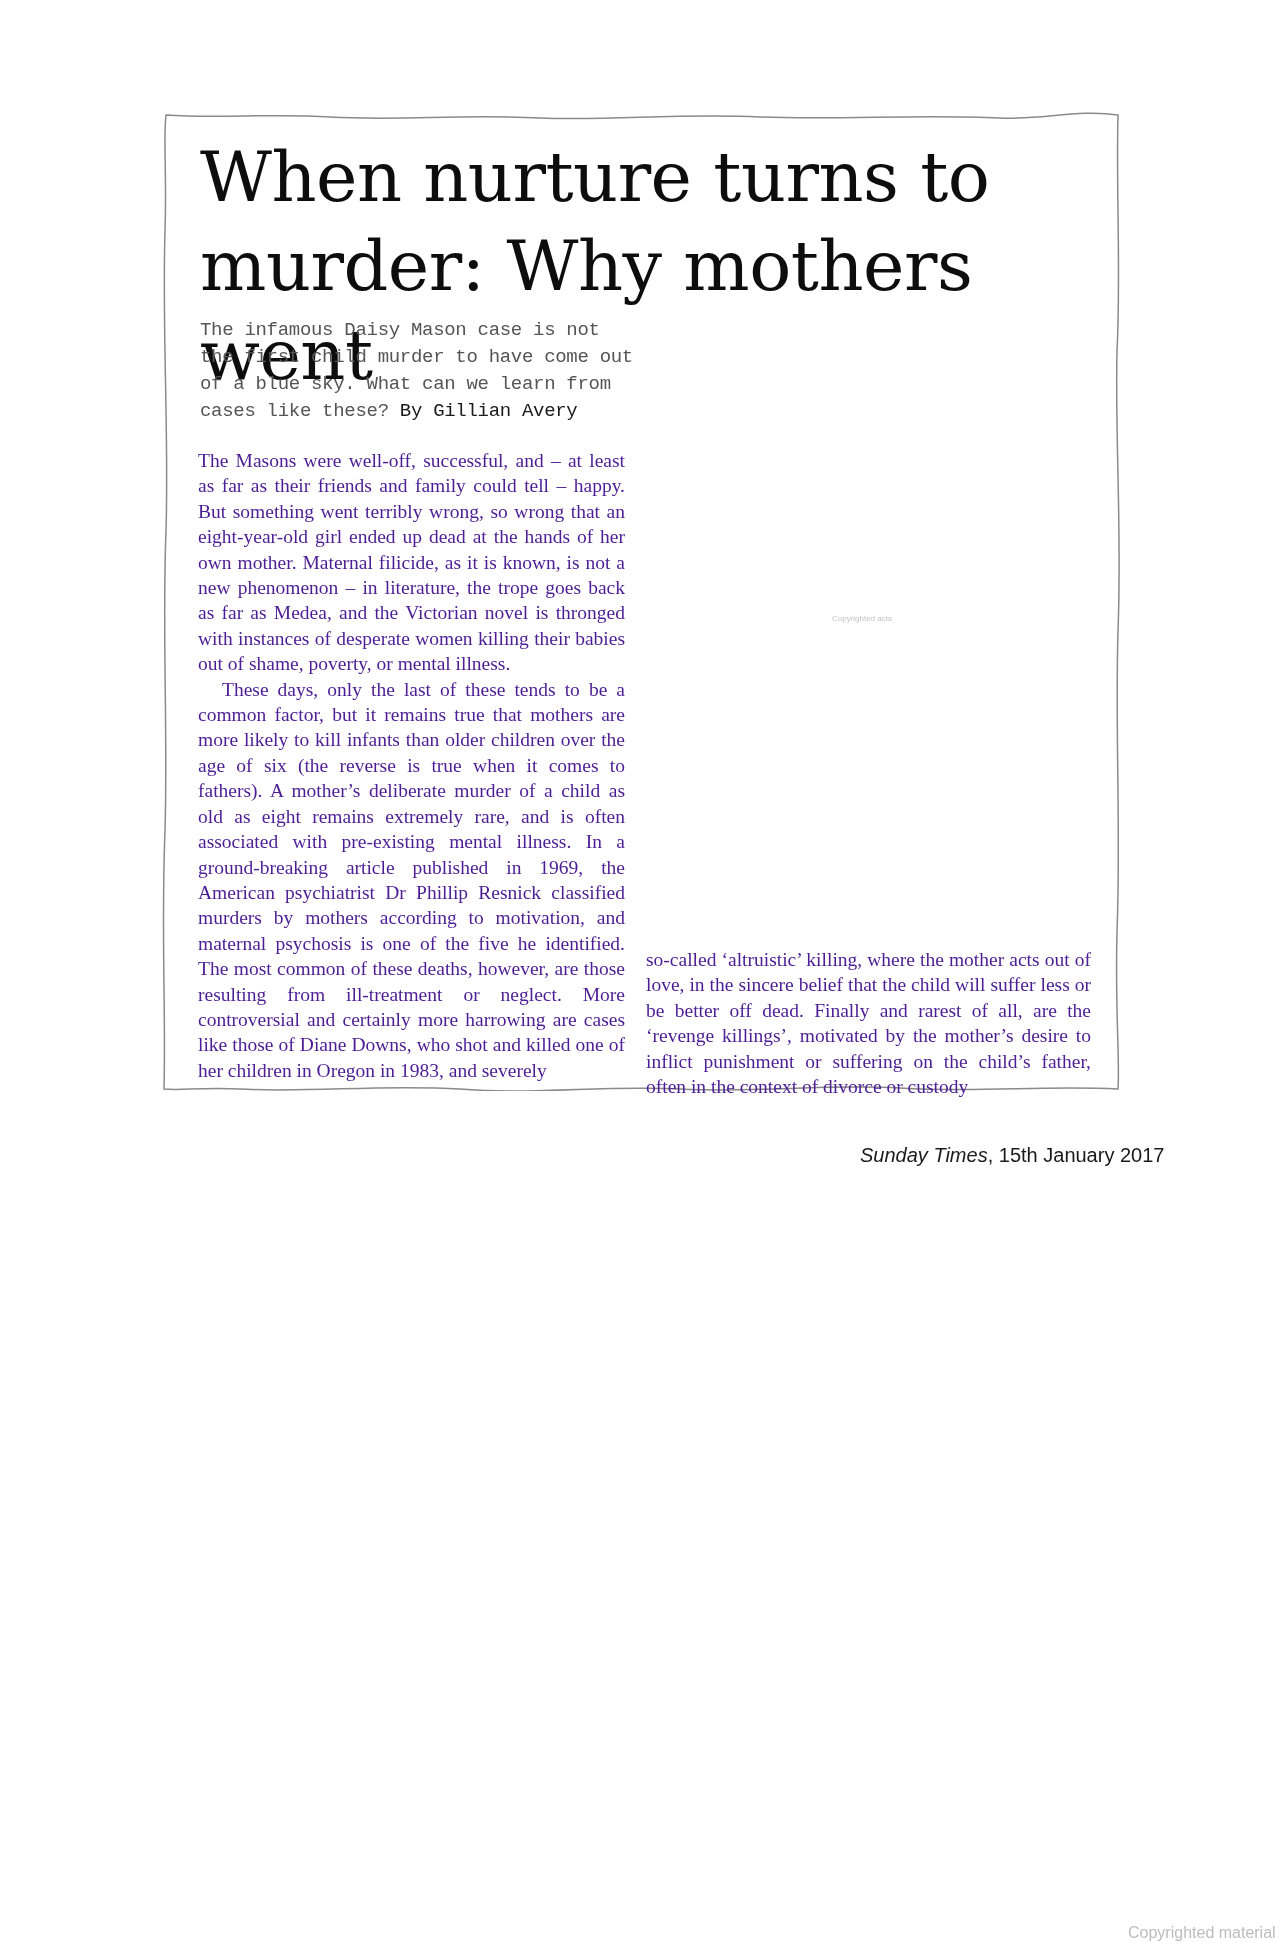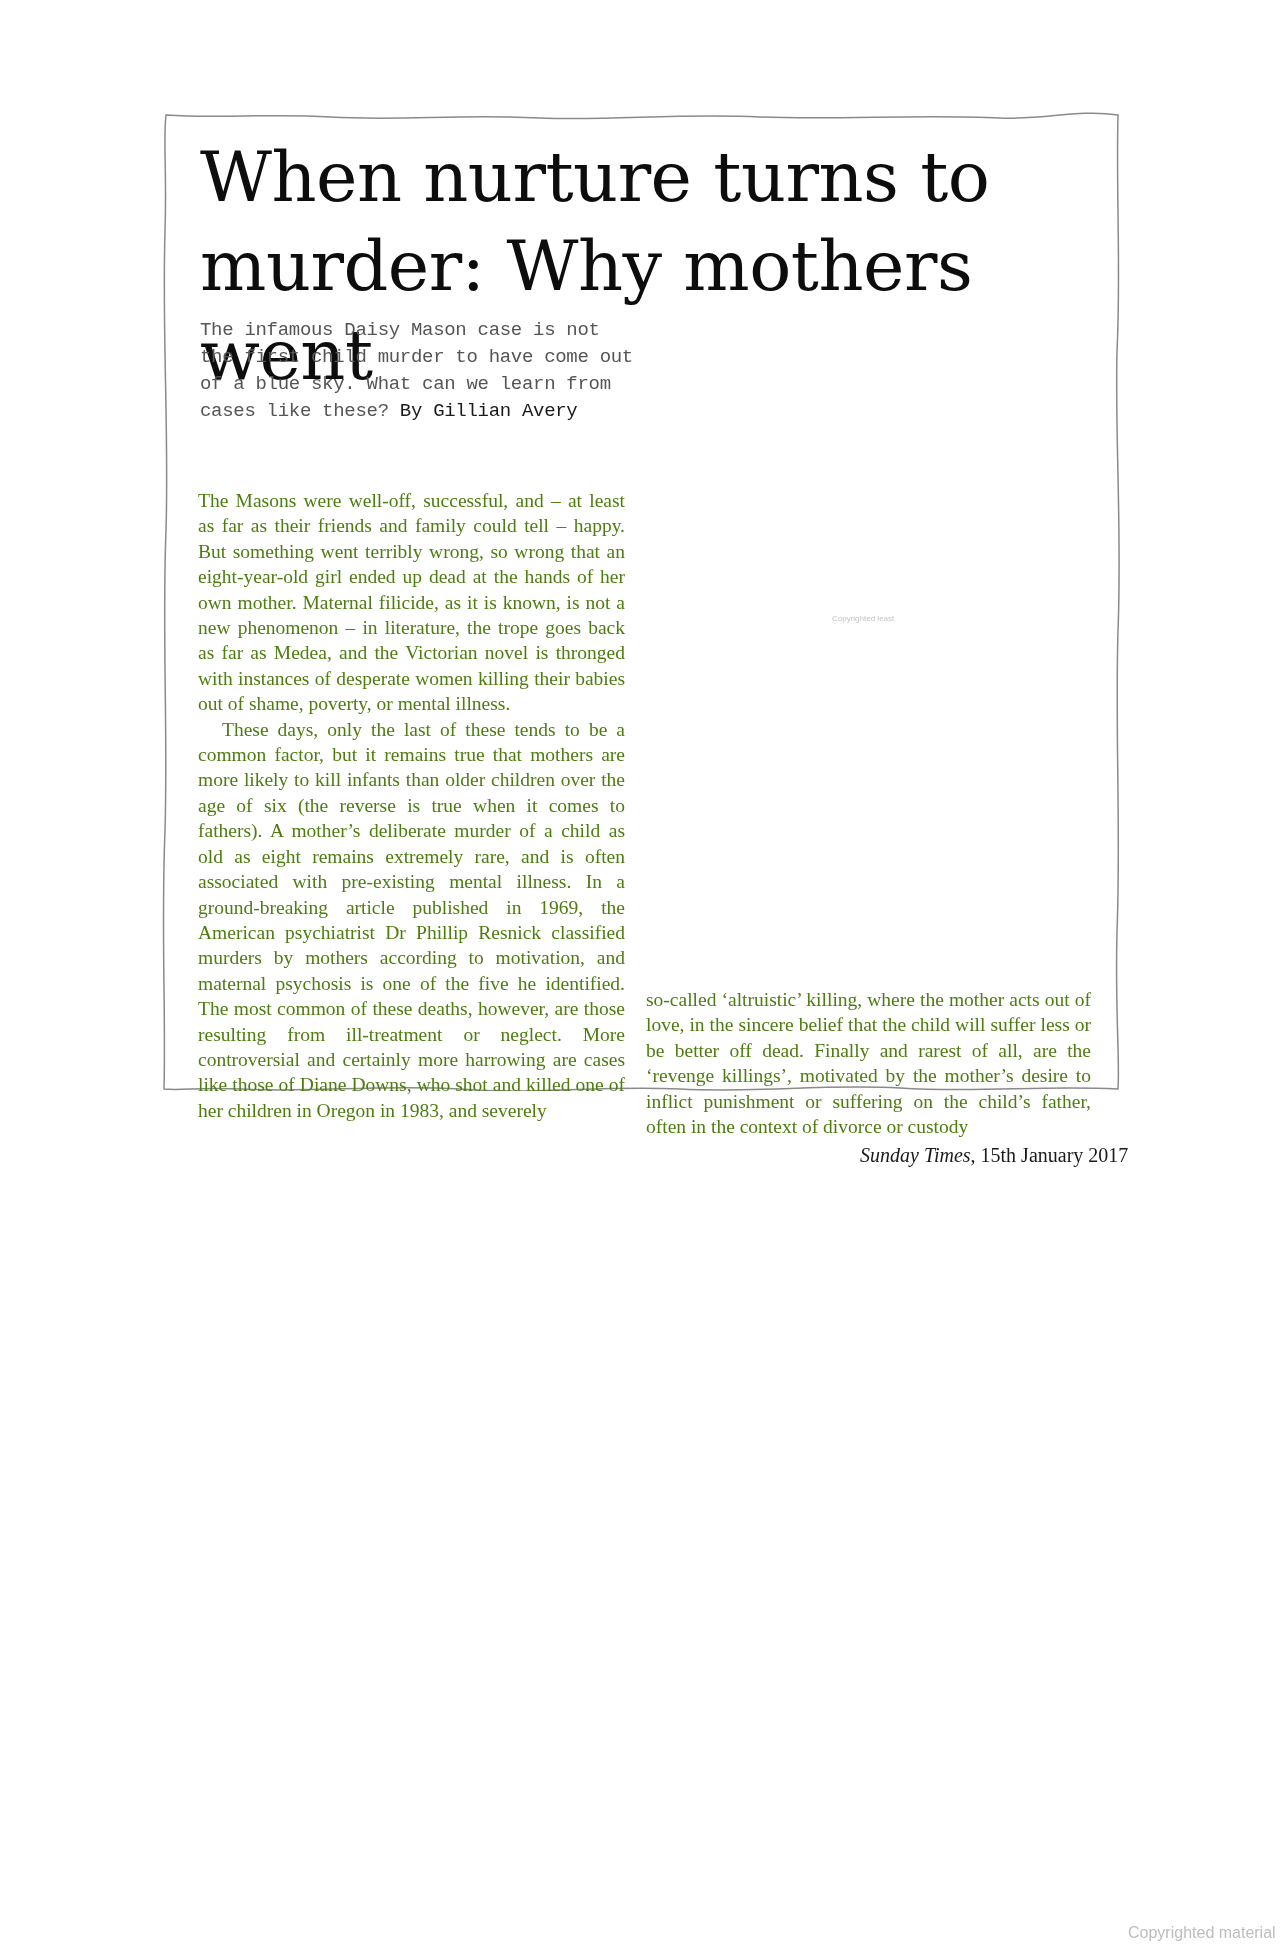--- a/index.html
+++ b/index.html
@@ -14,33 +14,33 @@
     font-size: 70px; line-height: 89px; color: #0d0d0d; letter-spacing: -0.5px;
   }
   .deck {
     position: absolute; left: 40px; top: 206px; width: 440px;
     font-family: Liberation Mono, monospace; font-size: 19px; line-height: 27px;
     color: #555555; letter-spacing: -0.3px;
   }
   .byline { color: #1a1a1a; }
   .col {
     position: absolute; font-family: "Liberation Serif", serif; font-size: 19.5px;
-    line-height: 25.4px; color: #4d7c0f; text-align: justify; hyphens: none; margin-top: 40px;
+    line-height: 25.4px; color: #4c1d95; text-align: justify; hyphens: none;
   }
   .col p { margin: 0; }
   .col p.indent { text-indent: 24px; }
   .col-left { left: 38px; top: 337px; width: 427px; height: 690px; overflow: hidden; }
   .col-right { left: 486px; top: 836px; width: 445px; height: 155px; overflow: hidden; }
   .img-caption {
     position: absolute; left: 672px; top: 503px;
     font-family: "Liberation Sans", sans-serif; font-size: 8px; color: #c4c4c4;
   }
   .source {
     position: absolute; left: 860px; top: 1144px;
-    font-family: Liberation Serif, serif; font-size: 20px; color: #1a1a1a;
+    font-family: Liberation Sans, sans-serif; font-size: 20px; color: #1a1a1a;
   }
   .source .pub { font-style: italic; }
   .copyright {
     position: absolute; left: 1128px; top: 1924px;
     font-family: "Liberation Sans", sans-serif; font-size: 16px; color: #bdbdbd;
   }
 </style>
 </head>
 <body>
 
@@ -57,21 +57,21 @@
   <div class="deck">
     <span>The infamous Daisy Mason case is not the first child murder to have come out of a blue sky. What can we learn from cases like these?</span>
     <span class="byline">By Gillian Avery</span>
   </div>
 
   <div class="col col-left">
     <p>The Masons were well-off, successful, and – at least as far as their friends and family could tell – happy. But something went terribly wrong, so wrong that an eight-year-old girl ended up dead at the hands of her own mother. Maternal filicide, as it is known, is not a new phenomenon – in literature, the trope goes back as far as Medea, and the Victorian novel is thronged with instances of desperate women killing their babies out of shame, poverty, or mental illness.</p>
     <p class="indent">These days, only the last of these tends to be a common factor, but it remains true that mothers are more likely to kill infants than older children over the age of six (the reverse is true when it comes to fathers). A mother’s deliberate murder of a child as old as eight remains extremely rare, and is often associated with pre-existing mental illness. In a ground-breaking article published in 1969, the American psychiatrist Dr Phillip Resnick classified murders by mothers according to motivation, and maternal psychosis is one of the five he identified. The most common of these deaths, however, are those resulting from ill-treatment or neglect. More controversial and certainly more harrowing are cases like those of Diane Downs, who shot and killed one of her children in Oregon in 1983, and severely</p>
   </div>
 
-  <div class="img-caption">Copyrighted least</div>
+  <div class="img-caption">Copyrighted acts</div>
 
   <div class="col col-right">
     <p>so-called ‘altruistic’ killing, where the mother acts out of love, in the sincere belief that the child will suffer less or be better off dead. Finally and rarest of all, are the ‘revenge killings’, motivated by the mother’s desire to inflict punishment or suffering on the child’s father, often in the context of divorce or custody</p>
   </div>
 </div>
 
 <div class="source">
   <span class="pub">Sunday Times</span><span>, 15th January 2017</span>
 </div>
 

